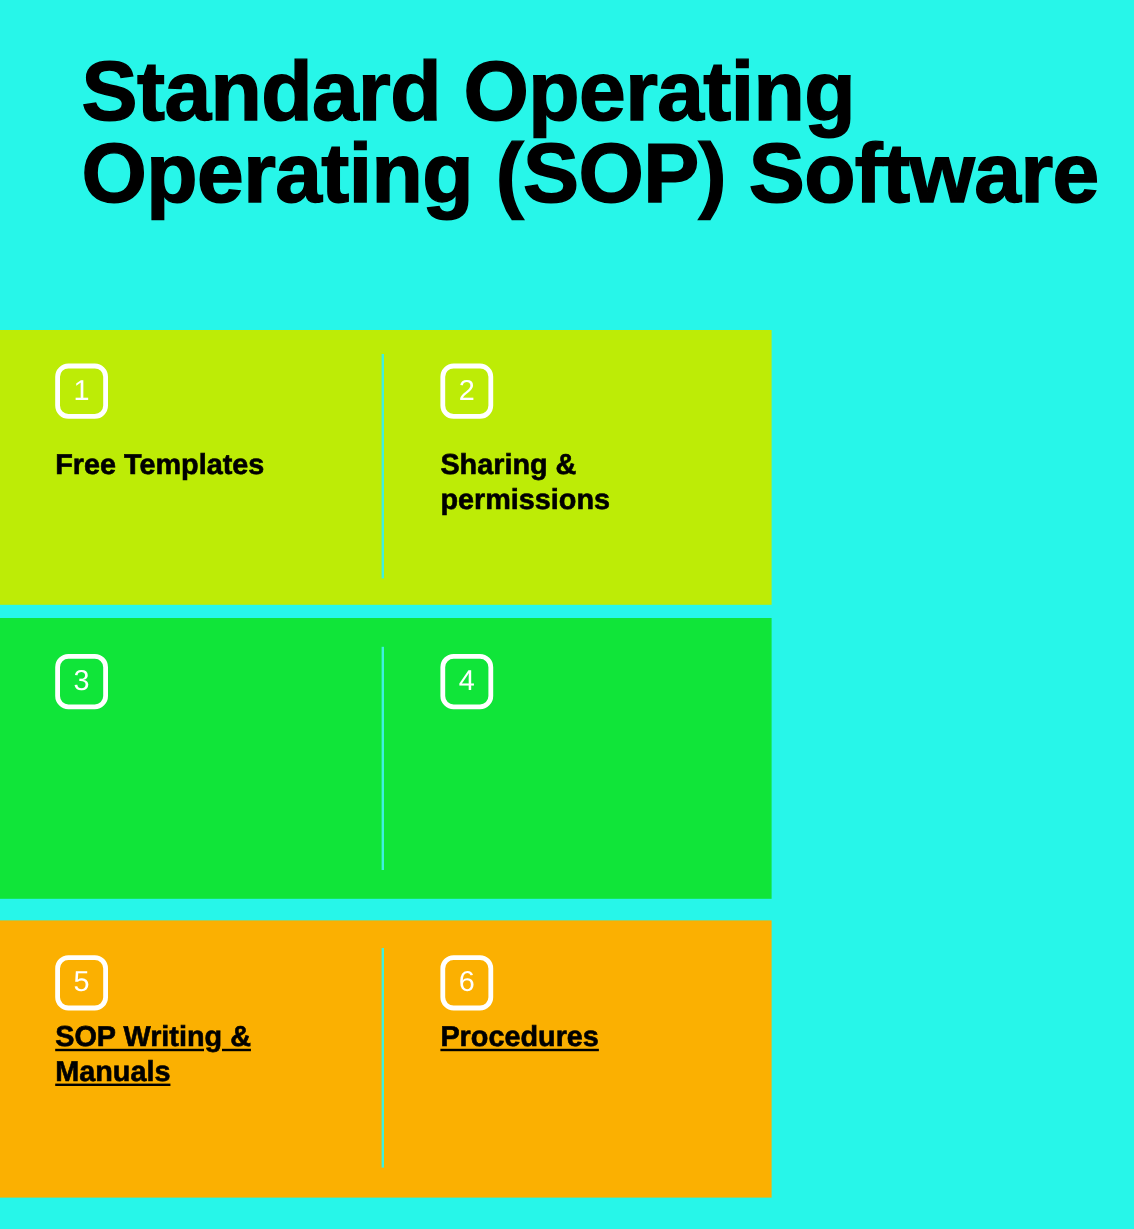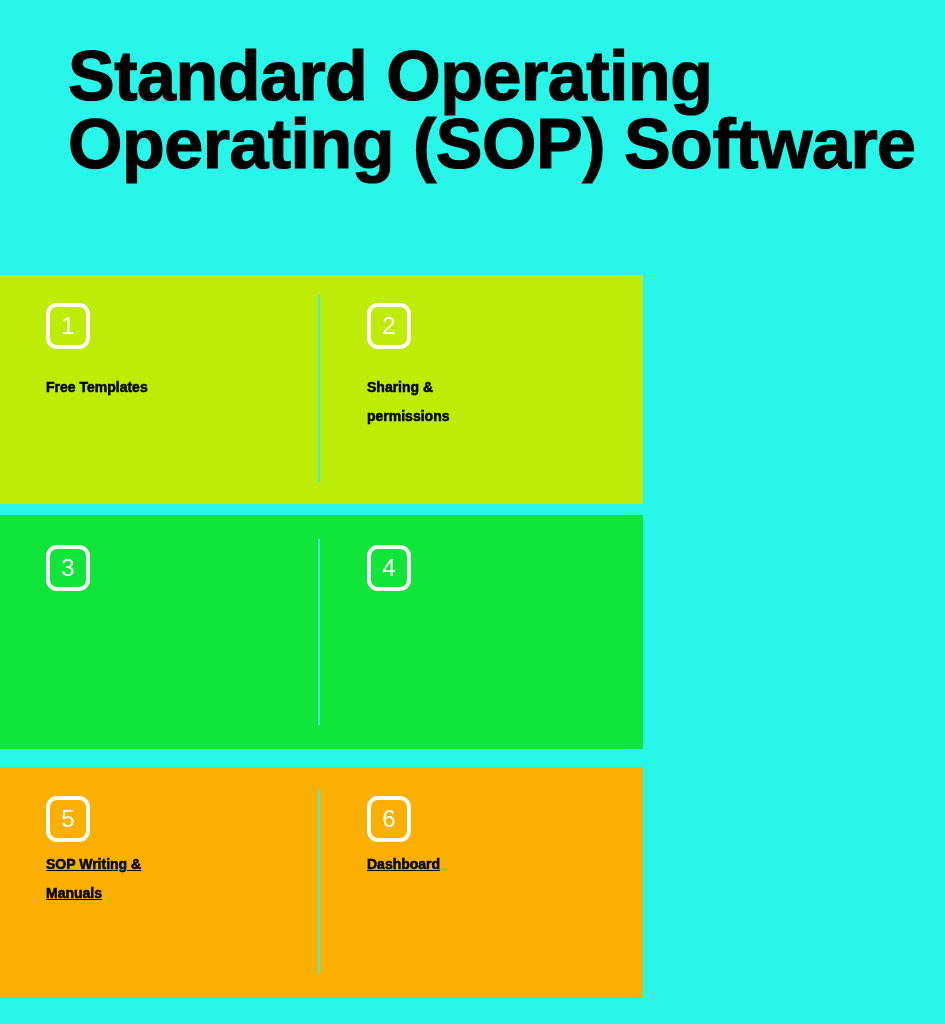--- a/index.html
+++ b/index.html
@@ -84,21 +84,21 @@
     font-family: "Liberation Sans Narrow", "Liberation Sans", sans-serif;
     font-size: 24px;
     font-weight: normal;
     color: #ffffff;
     line-height: 1;
   }
 
   .item-label {
     font-family: "Liberation Sans Narrow", "Liberation Sans", sans-serif;
     font-weight: bold;
-    font-size: 14px;
+    font-size: 24px;
     line-height: 29px;
     color: #000000;
     -webkit-text-stroke: 0.5px #000;
   }
   .band-1 .item-label,
   .band-2 .item-label { margin-top: 24px; }
   .band-3 .item-label { margin-top: 8px; text-decoration: underline; }
 </style>
 </head>
 <body>
@@ -151,17 +151,17 @@
       <div class="badge">
         <span class="badge-num">5</span>
       </div>
       <div class="item-label">SOP Writing &amp;<br>Manuals</div>
     </div>
 
     <div class="cell cell-right">
       <div class="badge">
         <span class="badge-num">6</span>
       </div>
-      <div class="item-label">Dashboard</div>
+      <div class="item-label">Procedures</div>
     </div>
   </div>
 
 </div>
 
 </body></html>

